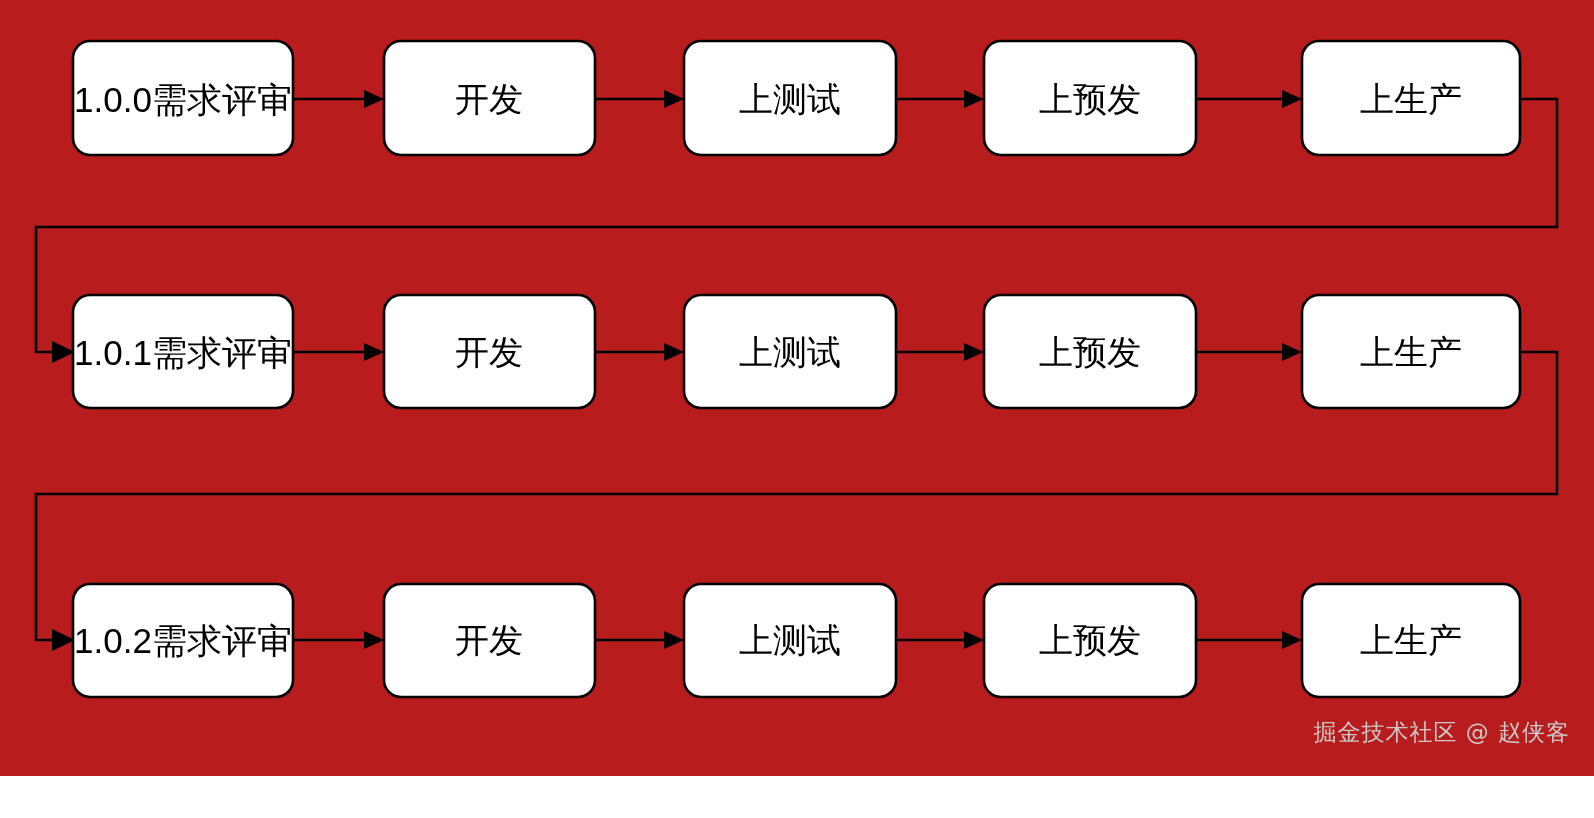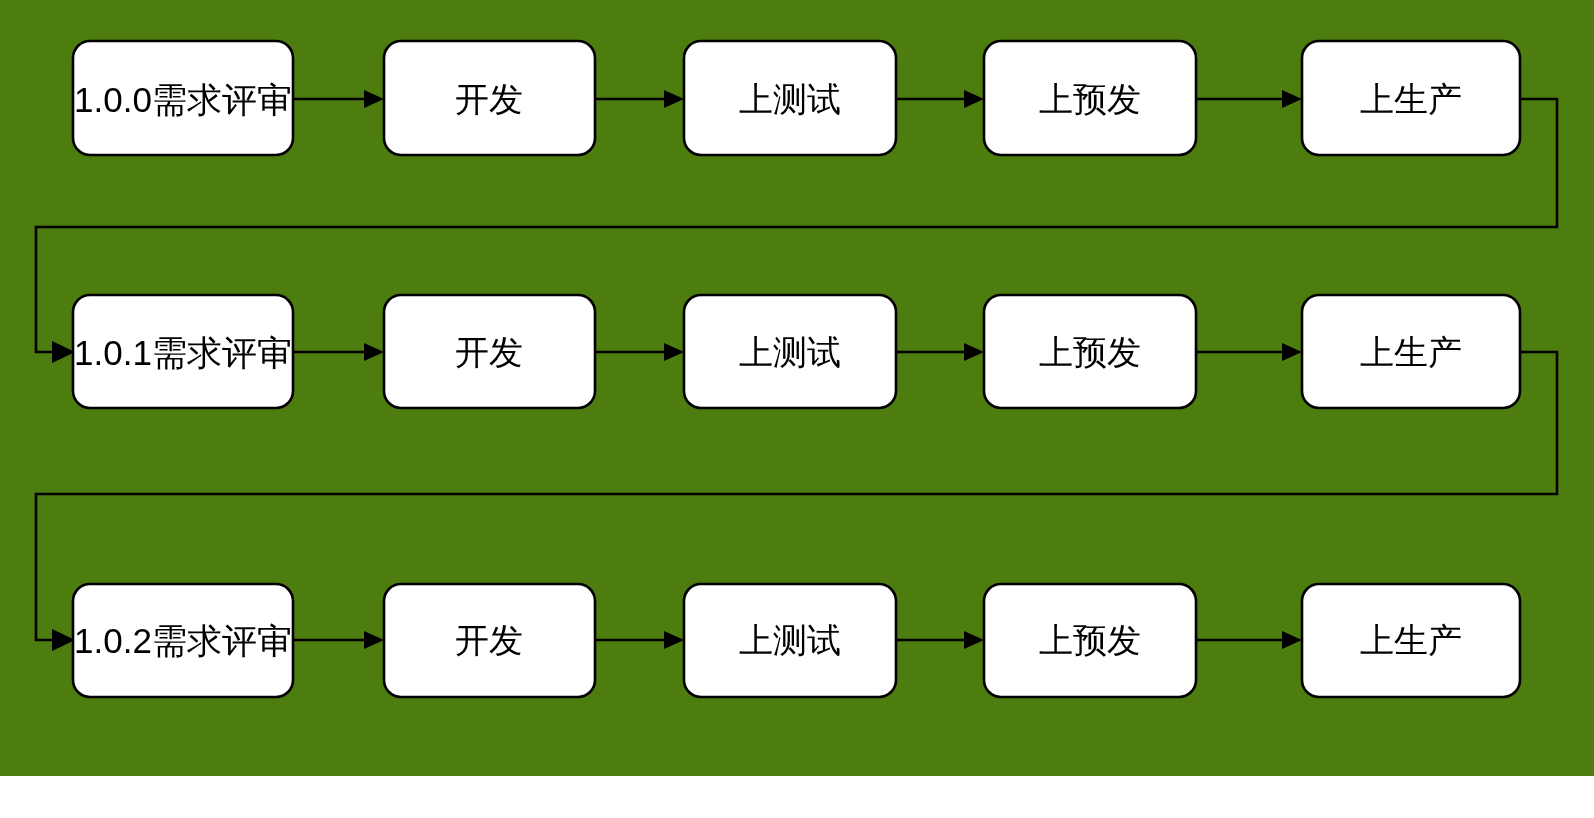--- a/index.html
+++ b/index.html
@@ -7,21 +7,21 @@
     padding: 0;
     background: #ffffff;
   }
   body {
     font-family: "Liberation Sans", "DejaVu Sans", sans-serif;
   }
   #canvas {
     position: relative;
     width: 1594px;
     height: 776px;
-    background: #4d7c0f;
+    background: #b91c1c;
     overflow: hidden;
   }
   #flow-svg {
     position: absolute;
     left: 0;
     top: 0;
     width: 1594px;
     height: 818px;
   }
   .node-rect {
@@ -217,14 +217,15 @@
       </g>
 
       <g>
         <rect class="node-rect" x="1302" y="584" width="218" height="113" rx="17" ry="17"></rect>
         <text class="node-label" x="1411" y="640">上生产</text>
       </g>
     </g>
 
   </svg>
 
+  <div class="watermark">掘金技术社区 @ 赵侠客</div>
 
 </div>
 
 </body></html>

